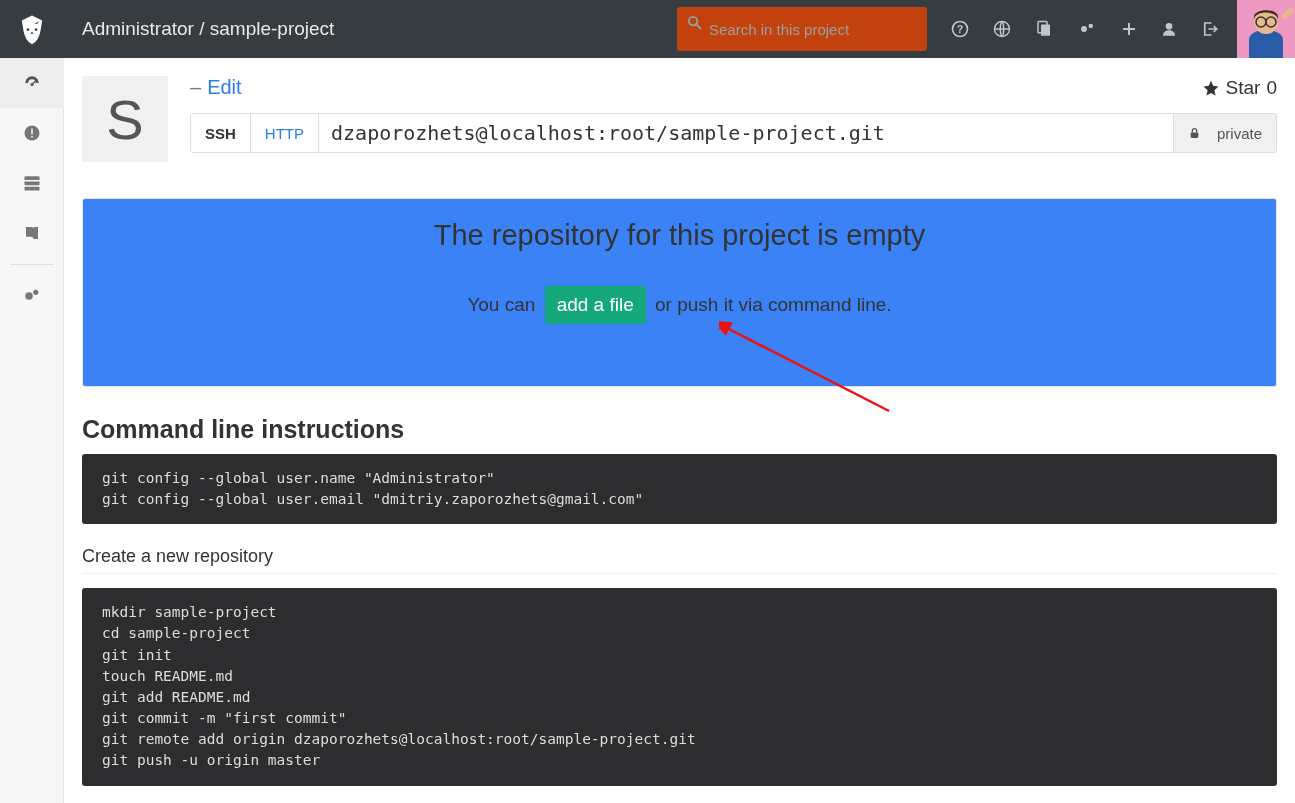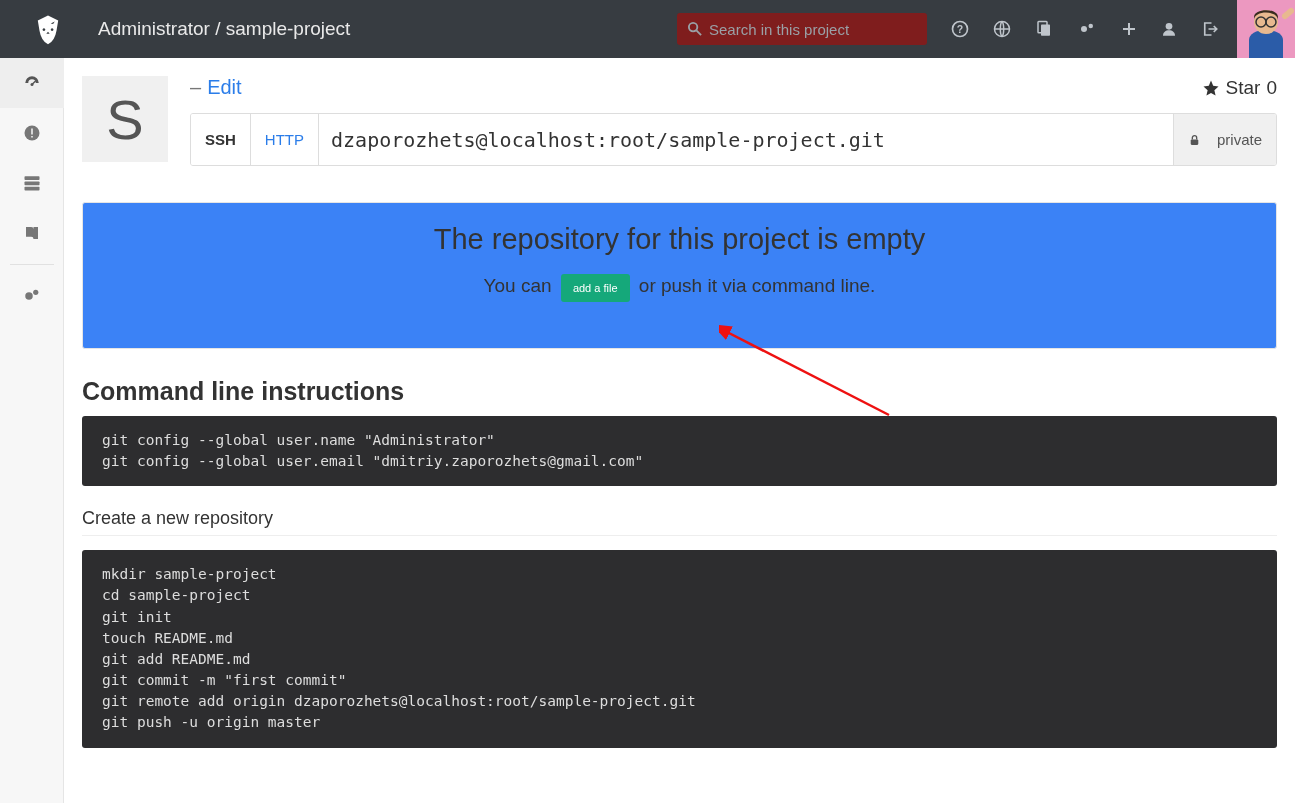--- a/index.html
+++ b/index.html
@@ -1,51 +1,51 @@
 <!DOCTYPE html>
 <html><head>
 <meta charset="utf-8">
 <style>
 * { margin:0; padding:0; box-sizing:border-box; }
 body { font-family:"Helvetica Neue",Helvetica,Arial,sans-serif; color:#333; background:#fff; font-size:14px; }
-.header { height:58px; background:#373c41; display:flex; align-items:center; padding:0 0 0 16px; color:#c9d1d9;justify-content:center; }
+.header { height:58px; background:#373c41; display:flex; align-items:center; padding:0 0 0 0; color:#c9d1d9;justify-content:center; }
 .logo-cell { width:64px; height:58px; display:flex; align-items:center; justify-content:center; }
 .logo-cell svg { width:34px; height:34px; }
 .breadcrumb { font-size:19px; color:#e9e9e9; margin-left:18px; flex:1; }
 .search-wrap { position:relative; margin-right:10px; }
-.search-input { width:250px; height:32px; background:#7f1d1d; border:none; border-radius:3px; padding:0 10px 0 32px; font-size:15px; color:#ccc; }
+.search-input { width:250px; height:44px; background:#c2410c; border:none; border-radius:3px; padding:0 10px 0 32px; font-size:15px; color:#ccc; }
 .search-input::placeholder { color:#9aa0a6; }
 .search-icon-pos { position:absolute; left:10px; top:8px; color:#9aa0a6; font-size:14px; }
 .header-icons { display:flex; align-items:center; gap:24px; margin:0 18px 0 14px; }
 .header-icons .hicon { color:#bfc5cb; cursor:pointer; font-size:18px; display:flex; }
 .avatar { width:58px; height:58px; background:#ec98c0; display:flex; align-items:flex-end; justify-content:center; overflow:hidden; }
 .avatar svg { width:58px; height:58px; }
 .layout { display:flex; }
 .sidebar { width:64px; background:#f7f7f7; border-right:1px solid #e5e5e5; min-height:745px; display:flex; flex-direction:column; align-items:center; padding-top:0; }
 .side-item { width:64px; height:50px; display:flex; align-items:center; justify-content:center; color:#777; cursor:pointer; }
 .side-item.active { background:#eee; color:#555; }
 .side-sep { height:1px; width:44px; background:#e1e1e1; margin:6px 0; }
 .main { flex:1; padding:18px 18px 30px 18px; }
 .proj-head { display:flex; gap:22px; margin-bottom:14px; }
 .proj-avatar { width:86px; height:86px; background:#f0f0f0; display:flex; align-items:center; justify-content:center; font-size:56px; color:#555; }
 .proj-body { flex:1; }
 .proj-top { display:flex; align-items:center; margin-bottom:14px; }
 .proj-top .dash { color:#777; font-size:20px; margin-right:6px; }
 .proj-top .edit { color:#2b7de9; font-size:20px;text-align:right; }
 .star-wrap { margin-left:auto; display:flex; align-items:center; gap:6px; font-size:19px; cursor:pointer; }
 .star-wrap svg { fill:#333; }
-.clone-row { display:flex; border:1px solid #ddd; border-radius:3px; overflow:hidden; height:53px; }
+.clone-row { display:flex; border:1px solid #ddd; border-radius:3px; overflow:hidden; height:40px; }
 .clone-tab { padding:0 14px; display:flex; align-items:center; font-size:15px; border-right:1px solid #ddd; cursor:pointer; color:#2b7de9; background:#fff; }
 .clone-tab.active { color:#333; font-weight:bold; }
 .clone-url { flex:1; display:flex; align-items:center; padding:0 12px; font-family:Menlo,Consolas,monospace; font-size:20px; color:#333; background:#fff; }
 .clone-priv { background:#f0f0f0; border-left:1px solid #ddd; padding:0 14px; display:flex; align-items:center; gap:16px; color:#555; font-size:15px; }
 .empty-box { border:1px solid #e5e5e5; background:#3b82f6; border-radius:3px; padding:20px 20px 46px; text-align:center; margin:36px 0 28px; position:relative; }
 .empty-box h1 { font-size:29px; font-weight:500; color:#333; margin-bottom:18px; }
 .empty-sub { font-size:19px; color:#333; }
-.btn-green { display:inline-block; background:#15a87a; color:#fff; border-radius:3px; padding:8px 12px; font-size:11px; cursor:pointer; margin:0 4px; }
+.btn-green { display:inline-block; background:#15a87a; color:#fff; border-radius:3px; padding:8px 12px; font-size:19px; cursor:pointer; margin:16px 4px; }
 .arrow-svg { position:absolute; left:636px; top:122px; pointer-events:none; }
 h3.sect { font-size:25px; font-weight:bold; margin:8px 0 10px; }
 h4.sub { font-size:18px; font-weight:400; margin:12px 0 14px; border-bottom:1px solid #eee; padding-bottom:6px; }
 pre.code { background:#2d2d2f; color:#ddd; border-radius:3px; padding:14px 20px; font-family:Menlo,Consolas,monospace; font-size:14.5px; line-height:1.46; white-space:pre; overflow:auto; margin-bottom:22px; }
 </style>
 </head>
 <body>
 
 <div class="header">
   <div class="logo-cell">

